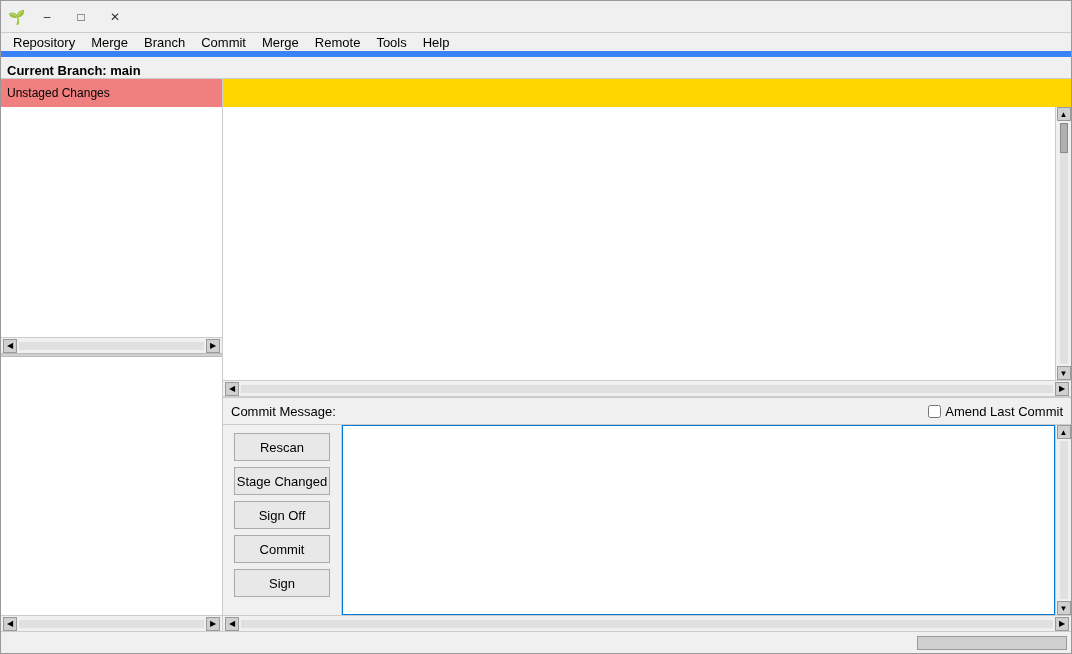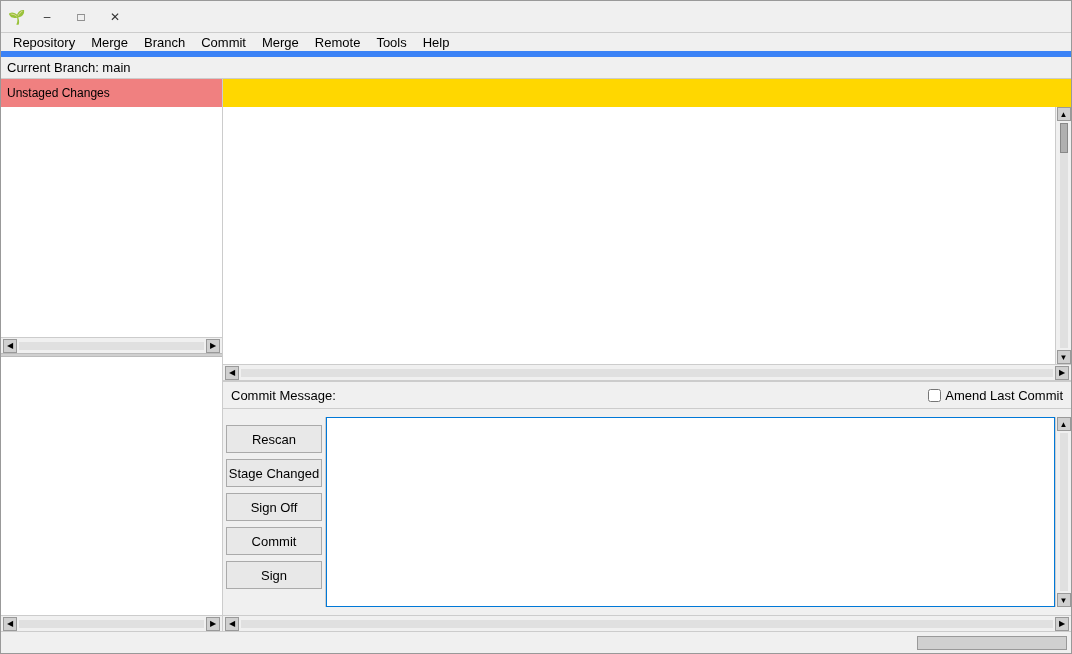--- a/index.html
+++ b/index.html
@@ -75,25 +75,26 @@
       cursor: pointer;
       color: #000;
       font-size: 13px;
     }
 
     
     .branch-bar {
       background: #f0f0f0;
       height: 22px;
       display: flex;
-      align-items: center;
+      align-items: flex-end;
       padding: 0 6px;
       border-bottom: 1px solid #ccc;
       flex-shrink: 0;
       font-size: 13px;
+      font-weight: bold;
     }
 
     
     .main-content {
       display: flex;
       flex: 1;
       overflow: hidden;
     }
 
     
@@ -258,21 +259,20 @@
       align-items: center;
       padding: 0 2px;
       flex-shrink: 0;
     }
 
     
     .commit-area {
       display: flex;
       flex-direction: column;
       flex-shrink: 0;
-      gap: 8px;
     }
 
     .commit-header {
       height: 28px;
       background: #f0f0f0;
       display: flex;
       align-items: center;
       padding: 0 8px;
       border-bottom: 1px solid #ccc;
       border-top: 1px solid #ccc;
@@ -291,21 +291,21 @@
       gap: 4px;
       font-size: 13px;
     }
 
     .commit-body {
       display: flex;
       height: 190px;
     }
 
     .commit-buttons {
-      width: 103px;
+      width: 119px;
       background: #f0f0f0;
       border-right: 1px solid #ccc;
       display: flex;
       flex-direction: column;
       align-items: center;
       justify-content: flex-start;
       padding: 8px 6px;
       gap: 6px;
       flex-shrink: 0;
     }

